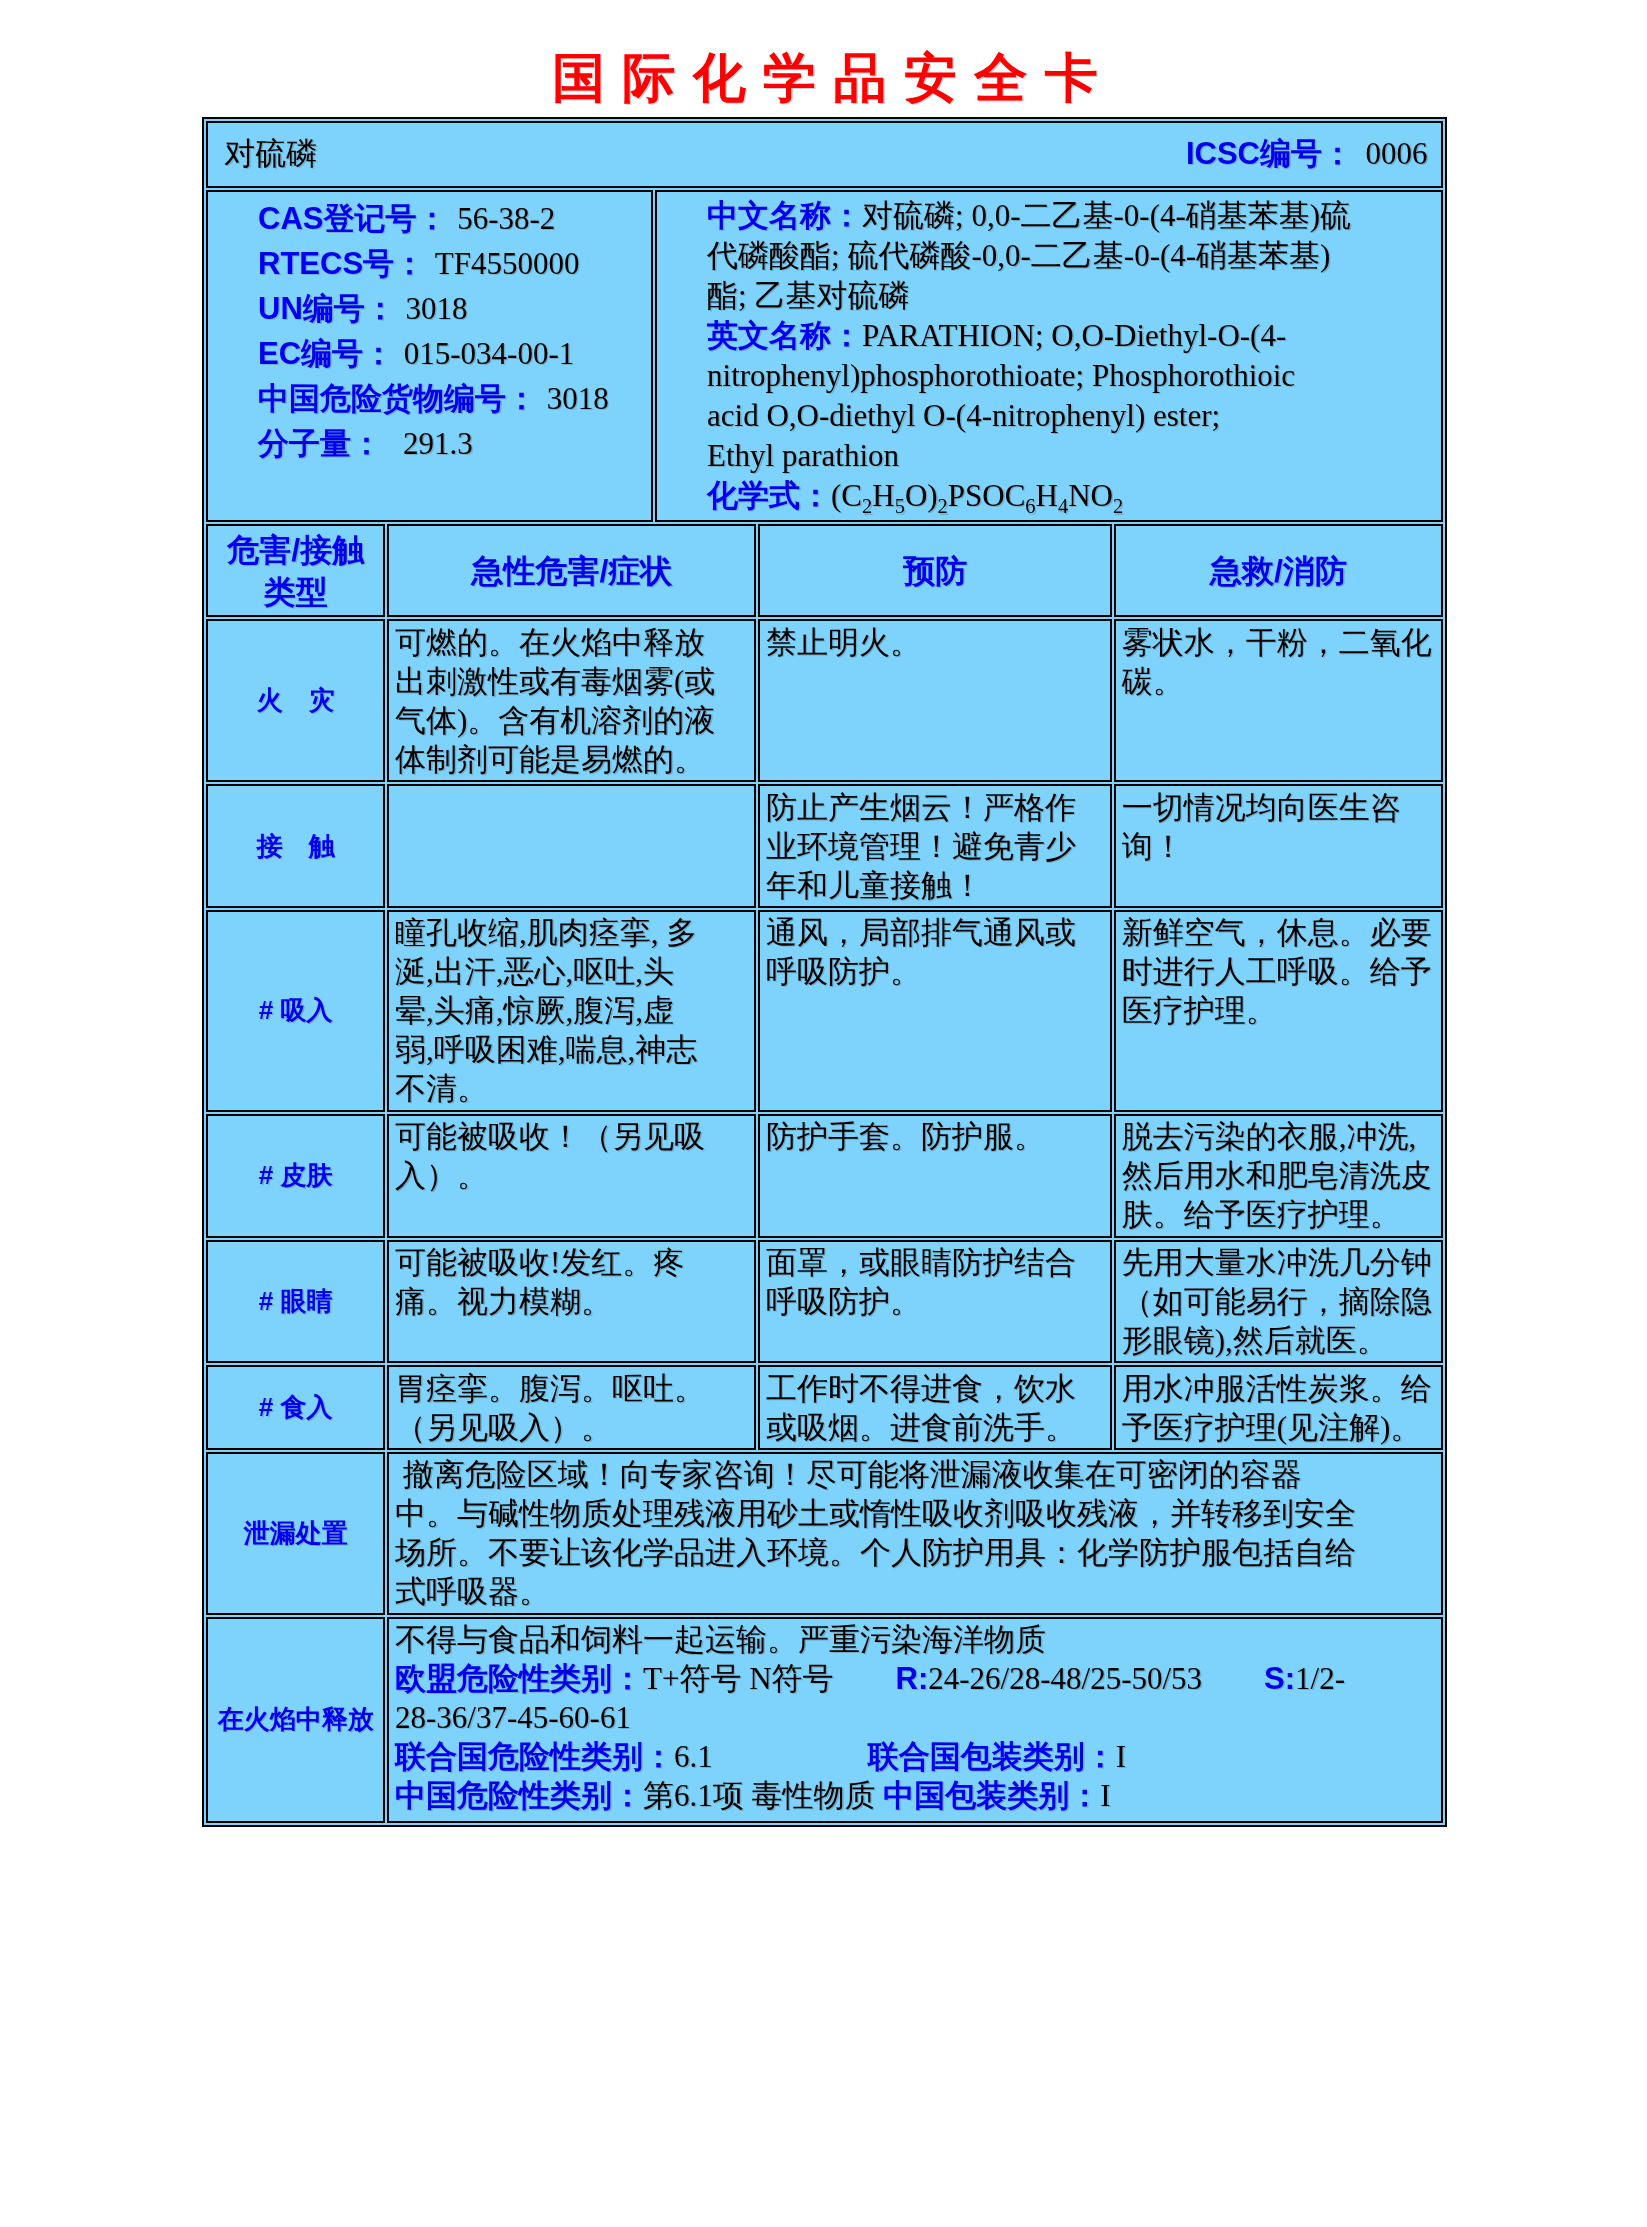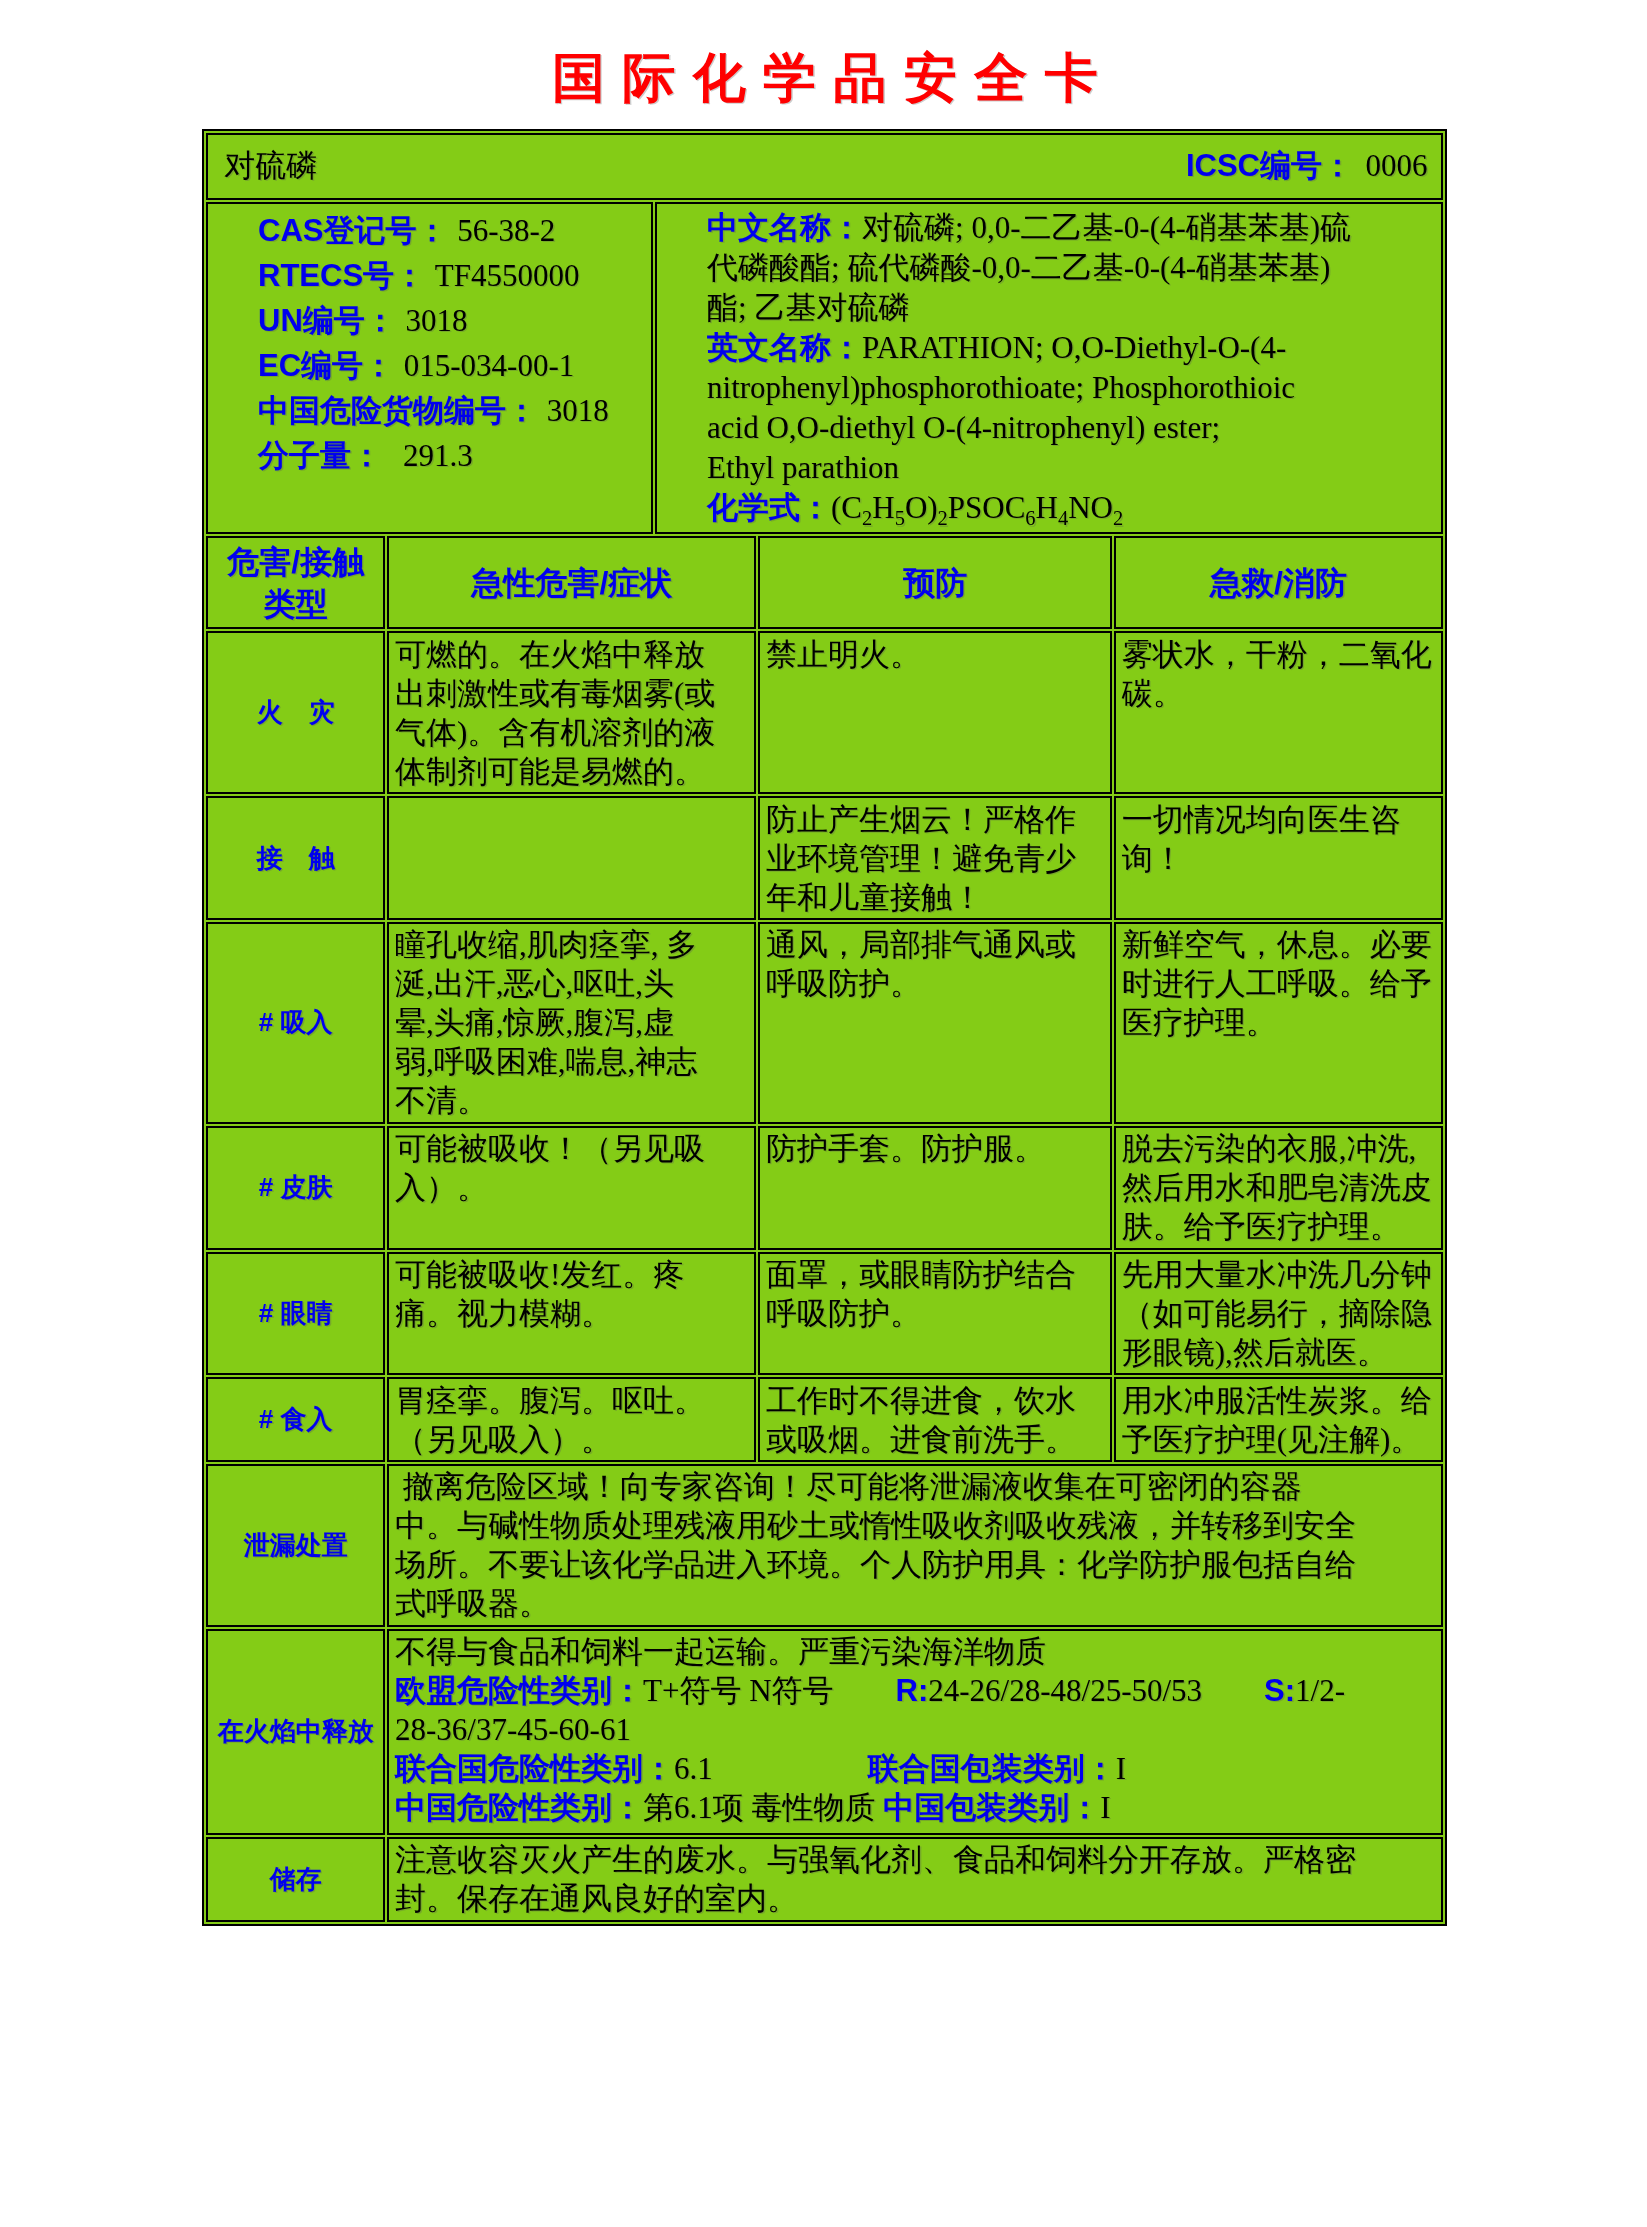--- a/index.html
+++ b/index.html
@@ -17,23 +17,23 @@
   }
   .page-title{
     position:absolute;top:49px;left:211px;width:1245px;
     text-align:center;color:var(--red);
     font-family:var(--serif);font-weight:bold;
     font-size:53px;letter-spacing:17.4px;line-height:1.1;
     text-shadow:1.4px 1.4px 0 rgba(200,40,40,0.25);
     white-space:nowrap;
   }
   table.card{
-    position:absolute;left:202px;top:129px;width:1245px;
+    position:absolute;left:202px;top:117px;width:1245px;
     border-collapse:separate;border-spacing:2.1px;
-    border:2.8px solid #000;background:#84cc16;table-layout:fixed;
+    border:2.8px solid #000;background:#7dd3fc;table-layout:fixed;
   }
   td{
     border:2.1px solid #000;box-sizing:border-box;
     vertical-align:top;overflow:visible;
   }
   .shadowed{text-shadow:1.4px 1.4px 0 rgba(90,90,90,0.30);}
   
   .blue{color:var(--blue);font-family:var(--sans);font-weight:bold;}
   .black-val{color:var(--ink);font-family:var(--serif);}
   
@@ -204,20 +204,15 @@
   <tr style="height:206px">
     <td class="lbl blue shadowed">在火焰中释放</td>
     <td colspan="4" class="bd shadowed"><span>不得与食品和饲料一起运输。严重污染海洋物质
 </span><span class="seg-blue">欧盟危险性类别：</span><span>T+符号 N符号　　</span><span class="seg-blue">R:</span><span>24-26/28-48/25-50/53　　</span><span class="seg-blue">S:</span><span>1/2-
 28-36/37-45-60-61
 </span><span class="seg-blue">联合国危险性类别：</span><span>6.1　　　　　</span><span class="seg-blue">联合国包装类别：</span><span>I
 </span><span class="seg-blue">中国危险性类别：</span><span>第6.1项 毒性物质 </span><span class="seg-blue">中国包装类别：</span><span>I</span></td>
   </tr>
 
 
-  <tr style="height:82px">
-    <td class="lbl blue shadowed">储存</td>
-    <td colspan="4" class="bd shadowed">注意收容灭火产生的废水。与强氧化剂、食品和饲料分开存放。严格密
-封。保存在通风良好的室内。</td>
-  </tr>
 </tbody>
   </table>
 
 
 </body></html>

